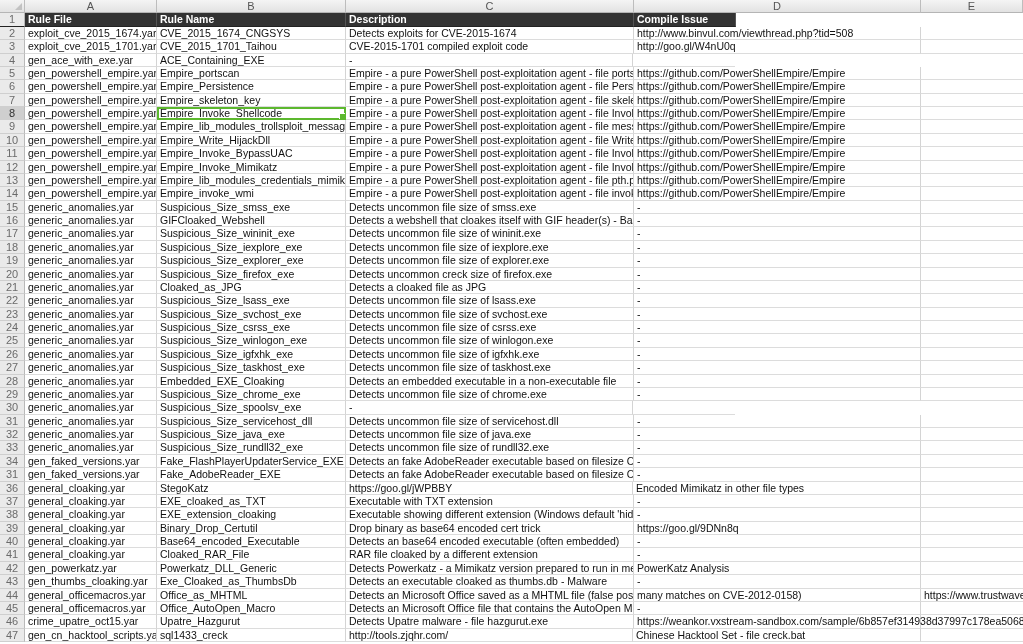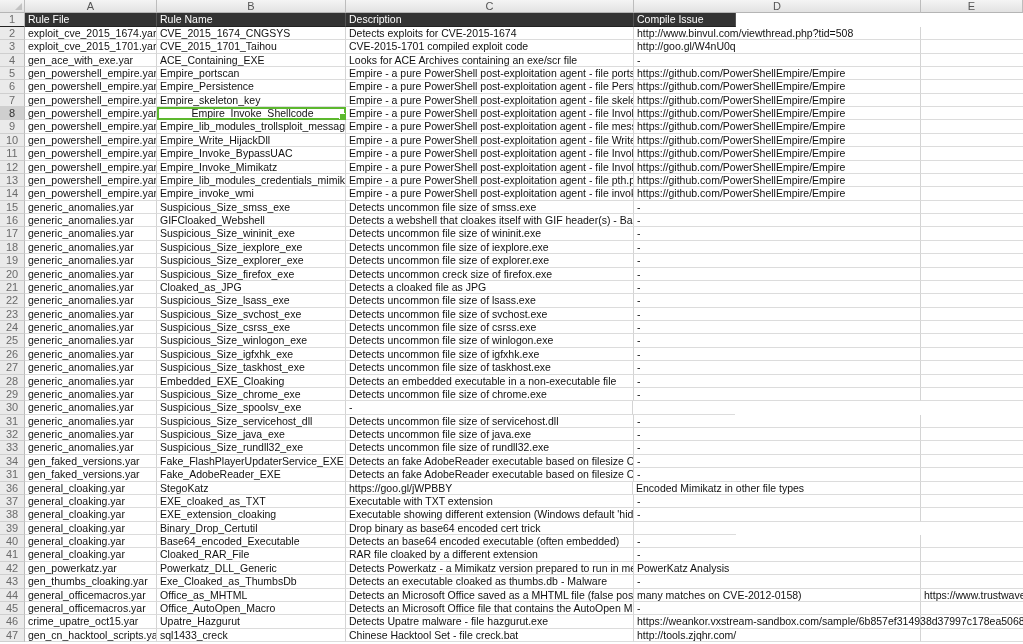--- a/index.html
+++ b/index.html
@@ -9,24 +9,24 @@
   .cell { box-sizing:border-box; border-right:1px solid #d4d4d4; border-bottom:1px solid #dcdcdc; padding-left:3px; white-space:nowrap; overflow:hidden; text-overflow:clip; }
   .rn { width:25px; padding:0; text-align:center; background:#eaeaea; color:#6b6b6b; border-right:1px solid #b9b9b9; border-bottom:1px solid #cfcfcf; font-size:11px; }
   .cA { width:132px; }
   .cB { width:189px; }
   .cC { width:288px; }
   .cD { width:287px; }
   .cE { width:102px; border-right:none; }
   .colhdr .cell { background:linear-gradient(#f4f4f4,#e2e2e2); color:#555; text-align:center; padding:0; border-right:1px solid #bdbdbd; border-bottom:1px solid #b5b5b5; font-size:11px; }
   .colhdr .rn { position:relative; }
   .corner-tri { position:absolute; right:2px; bottom:2px; width:0; height:0; border-left:7px solid transparent; border-bottom:7px solid #c2c2c2; }
-  .hdr .cell { background:#333333; color:#fff; font-weight:normal; border-right:1px solid #555; border-bottom:1px solid #222; }
+  .hdr .cell { background:#333333; color:#fff; font-weight:bold; border-right:1px solid #555; border-bottom:1px solid #222; }
   .hdr .rn { background:#eaeaea; color:#6b6b6b; font-weight:normal; border-right:1px solid #b9b9b9; }
   .selected-rn { background:#cfcfcf !important; color:#333 !important; }
-  .selected { outline:2px solid #5cb82e; outline-offset:-2px; position:relative;text-align:center; }
+  .selected { outline:2px solid #5cb82e; outline-offset:-2px; position:relative; }
   .selected .handle { position:absolute; right:-1px; bottom:-1px; width:5px; height:5px; background:#5cb82e; border:1px solid #fff; }
   .overflow { overflow:visible; position:relative; z-index:2; }
 </style>
 </head>
 <body>
 
 <div class="sheet">
   <div class="row colhdr">
     <div class="cell rn">
         <span class="corner-tri"></span>
@@ -58,21 +58,20 @@
         <div class="cell cA">exploit_cve_2015_1701.yar</div>
         <div class="cell cB">CVE_2015_1701_Taihou</div>
         <div class="cell cC">CVE-2015-1701 compiled exploit code</div>
         <div class="cell cD">http://goo.gl/W4nU0q</div>
         <div class="cell cE"></div>
       </div>
       <div class="row">
         <div class="cell rn">4</div>
         <div class="cell cA">gen_ace_with_exe.yar</div>
         <div class="cell cB">ACE_Containing_EXE</div>
-        <div class="cell cC">Looks for ACE Archives containing an exe/scr file</div>
         <div class="cell cD">-</div>
         <div class="cell cE"></div>
       </div>
       <div class="row">
         <div class="cell rn">5</div>
         <div class="cell cA">gen_powershell_empire.yar</div>
         <div class="cell cB">Empire_portscan</div>
         <div class="cell cC">Empire - a pure PowerShell post-exploitation agent - file portscan</div>
         <div class="cell cD">https://github.com/PowerShellEmpire/Empire</div>
         <div class="cell cE"></div>
@@ -338,20 +337,21 @@
         <div class="cell cB">EXE_extension_cloaking</div>
         <div class="cell cC">Executable showing different extension (Windows default 'hide kn</div>
         <div class="cell cD">-</div>
         <div class="cell cE"></div>
       </div>
       <div class="row">
         <div class="cell rn">39</div>
         <div class="cell cA">general_cloaking.yar</div>
         <div class="cell cB">Binary_Drop_Certutil</div>
         <div class="cell cC">Drop binary as base64 encoded cert trick</div>
+        <div class="cell cD">https://goo.gl/9DNn8q</div>
         <div class="cell cE"></div>
       </div>
       <div class="row">
         <div class="cell rn">40</div>
         <div class="cell cA">general_cloaking.yar</div>
         <div class="cell cB">Base64_encoded_Executable</div>
         <div class="cell cC">Detects an base64 encoded executable (often embedded)</div>
         <div class="cell cD">-</div>
         <div class="cell cE"></div>
       </div>
@@ -400,18 +400,18 @@
         <div class="cell cA">crime_upatre_oct15.yar</div>
         <div class="cell cB">Upatre_Hazgurut</div>
         <div class="cell cC">Detects Upatre malware - file hazgurut.exe</div>
         <div class="cell cD overflow">https://weankor.vxstream-sandbox.com/sample/6b857ef314938d37997c178ea50687a2</div>
         <div class="cell cE"></div>
       </div>
       <div class="row">
         <div class="cell rn">47</div>
         <div class="cell cA">gen_cn_hacktool_scripts.yar</div>
         <div class="cell cB">sql1433_creck</div>
+        <div class="cell cD">http://tools.zjqhr.com/</div>
         <div class="cell cC">Chinese Hacktool Set - file creck.bat</div>
-        <div class="cell cD">http://tools.zjqhr.com/</div>
         <div class="cell cE"></div>
       </div>
     </div>
 </div>
 
 </body></html>

